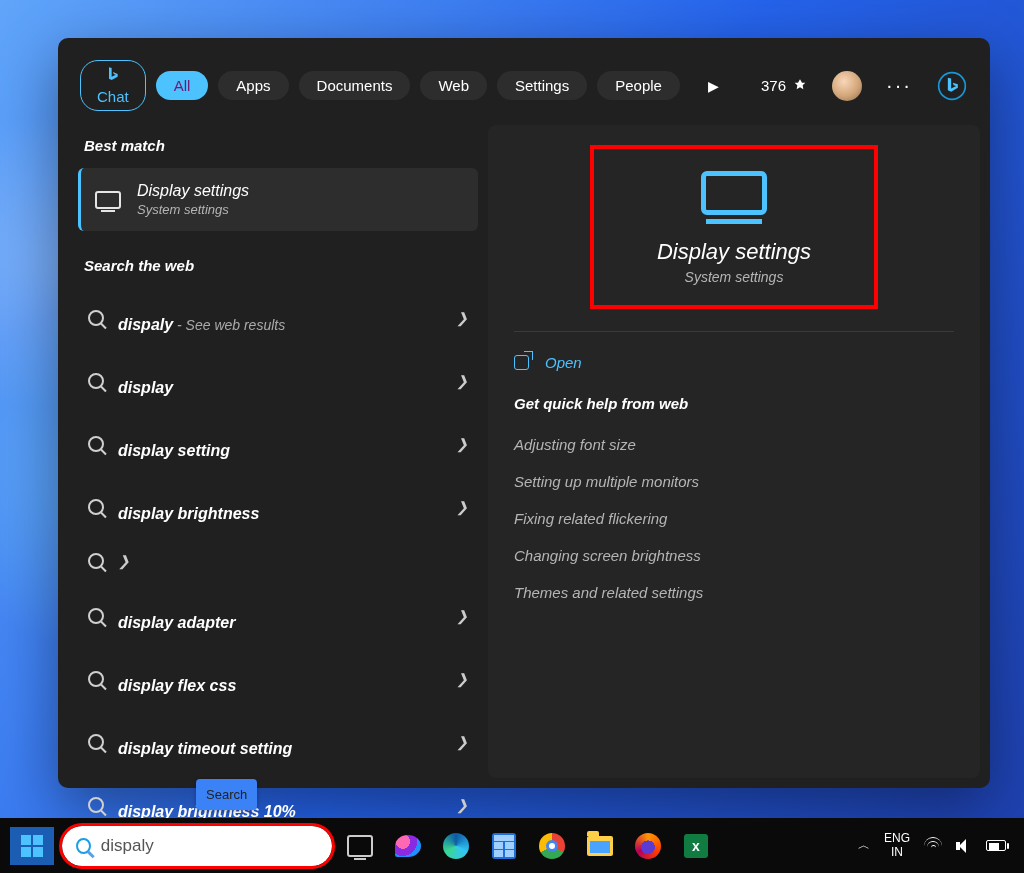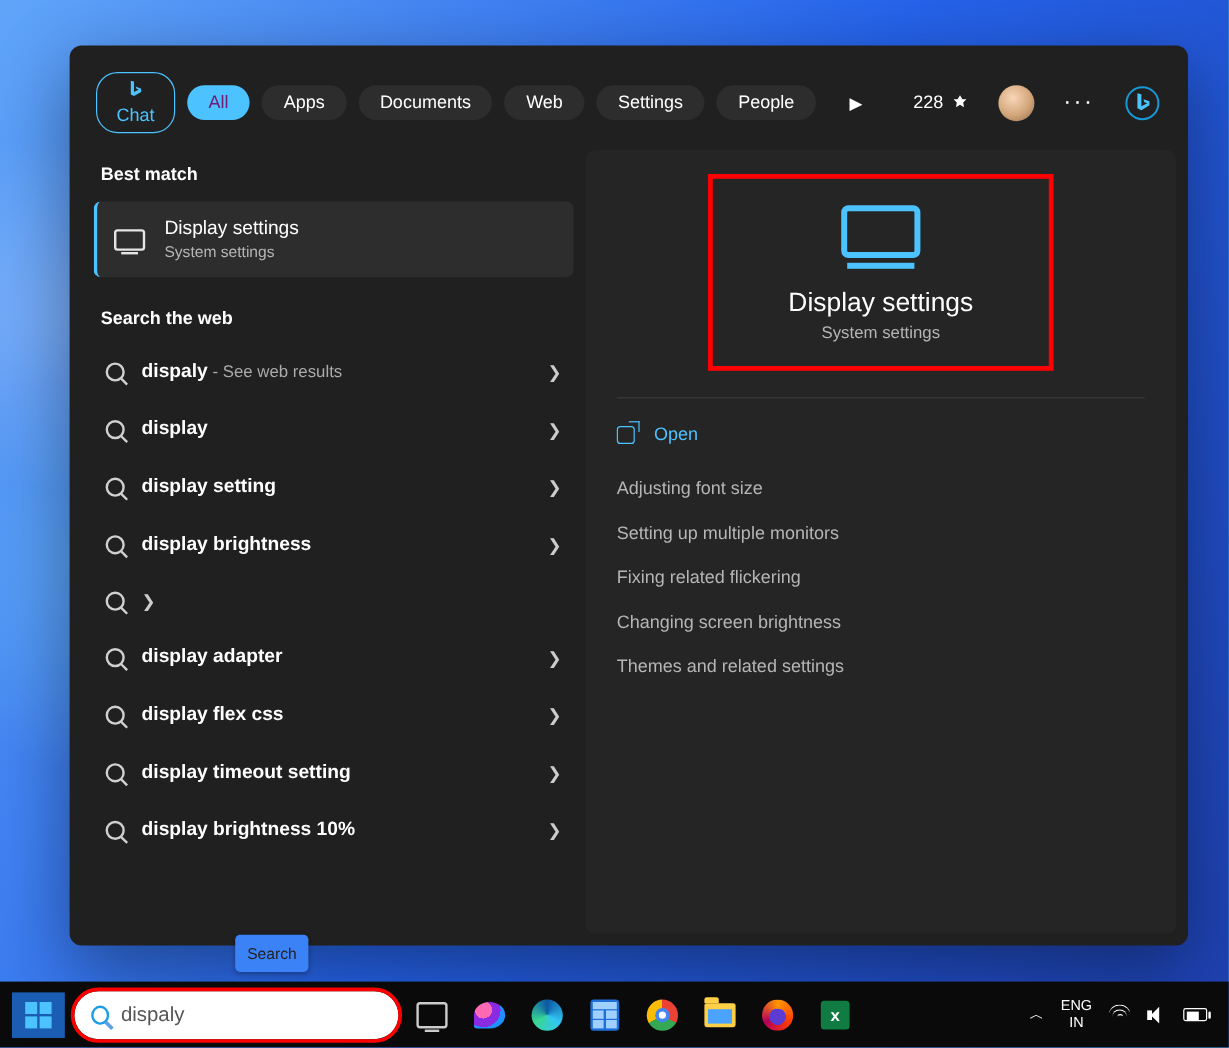--- a/index.html
+++ b/index.html
@@ -50,21 +50,21 @@
       background: radial-gradient(circle at 40% 35%, #f9d6b9 0%, #d2a679 55%, #8b6a4e 100%);
       margin-left: 14px;
     }
     .more-dots { margin-left: 14px; font-size: 20px; letter-spacing: 2px; cursor: pointer; }
     .bing-b {
       width: 32px; height: 32px; margin-left: 14px;
       display: flex; align-items: center; justify-content: center;
     }
 
     
-    .body { display: flex; flex: 1; min-height: 0; }
+    .body { display: flex; flex: 1; min-height: 0; font-style: italic; }
 
     
     .left {
       width: 430px; padding: 10px 10px 12px 20px;
       display: flex; flex-direction: column; gap: 4px;
     }
     .sect-hdr { font-weight: 600; font-size: 15px; padding: 8px 6px 10px 6px; color: #fff; }
     .best-match-card {
       background: #2d2d2d; border-radius: 6px;
       padding: 14px 14px; display: flex; align-items: center; gap: 16px;
@@ -80,21 +80,21 @@
 
     .sugg {
       display: flex; align-items: center; gap: 14px;
       padding: 13px 10px; border-radius: 6px;
       cursor: pointer;
     }
     .sugg .mag {
       width: 16px; height: 16px; border: 2px solid #d0d0d0; border-radius: 50%; position: relative; flex-shrink:0;
     }
     .sugg .mag:after { content:""; position:absolute; width:7px; height:2px; background:#d0d0d0; transform: rotate(45deg); bottom:-3px; right:-5px; }
-    .sugg-text { font-size: 16px; font-weight: 600; color: #fff; flex: 1; }
+    .sugg-text { font-size: 16px; font-weight: 600; color: #fff; flex: 1; margin-top: 15px; }
     .sugg-text .tail { font-weight: 400; color: #aaa; font-size: 14px; }
     .chev { color: #ccc; font-size: 14px; }
 
     
     .right {
       flex: 1; background: #252525; margin: 6px 10px 10px 0;
       border-radius: 8px; padding: 24px 26px 20px 26px;
       display: flex; flex-direction: column;
     }
     .hero-box {
@@ -216,21 +216,21 @@
       </div>
     <div class="pill">
         <span>Settings</span>
       </div>
     <div class="pill">
         <span>People</span>
       </div>
     <div class="play-glyph">▶</div>
     <div class="spacer"></div>
     <div class="points">
-      <span>228</span>
+      <span>376</span>
       <svg class="medal" viewBox="0 0 24 24">
           <path fill="#fff" d="M12 2l3 5h5l-4 4 1 6-5-3-5 3 1-6-4-4h5z"></path>
         </svg>
     </div>
     <div class="avatar"></div>
     <div class="more-dots">···</div>
     <div class="bing-b">
       <svg width="30" height="30" viewBox="0 0 36 36">
           <circle cx="18" cy="18" r="16" fill="none" stroke="#1797d6" stroke-width="2"></circle>
           <path fill="#4cc2ff" d="M13 8l4 1v12l6-3-3-1-1-3 6 2v4l-8 5-4-2z"></path>
@@ -306,20 +306,21 @@
         <div class="hero-sub">System settings</div>
       </div>
 
       <div class="hr"></div>
 
       <div class="open-row">
         <div class="open-ico"></div>
         <span>Open</span>
       </div>
 
+      <div class="sub-hdr">Get quick help from web</div>
       <div class="link-item">Adjusting font size</div>
       <div class="link-item">Setting up multiple monitors</div>
       <div class="link-item">Fixing related flickering</div>
       <div class="link-item">Changing screen brightness</div>
 
       <div class="link-item">Themes and related settings</div>
     </div>
 
   </div>
 </div>

